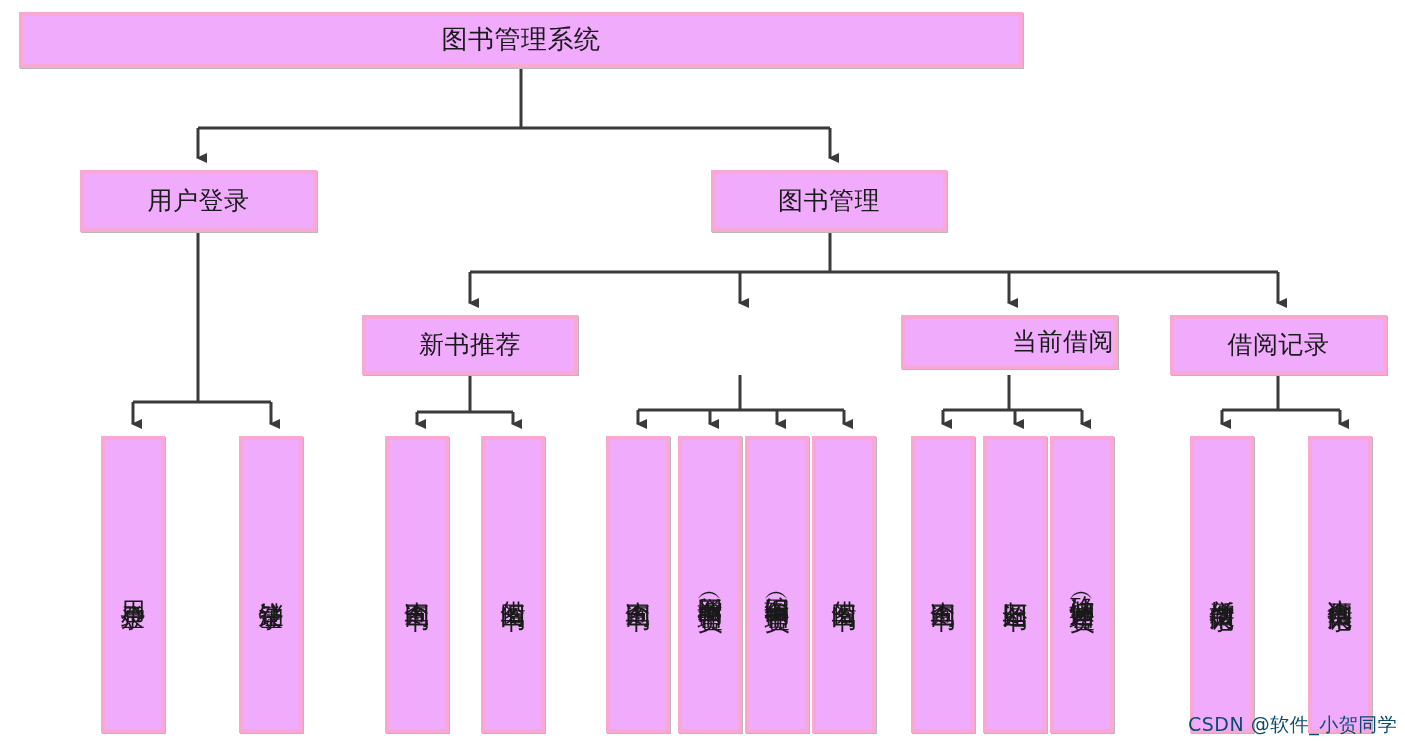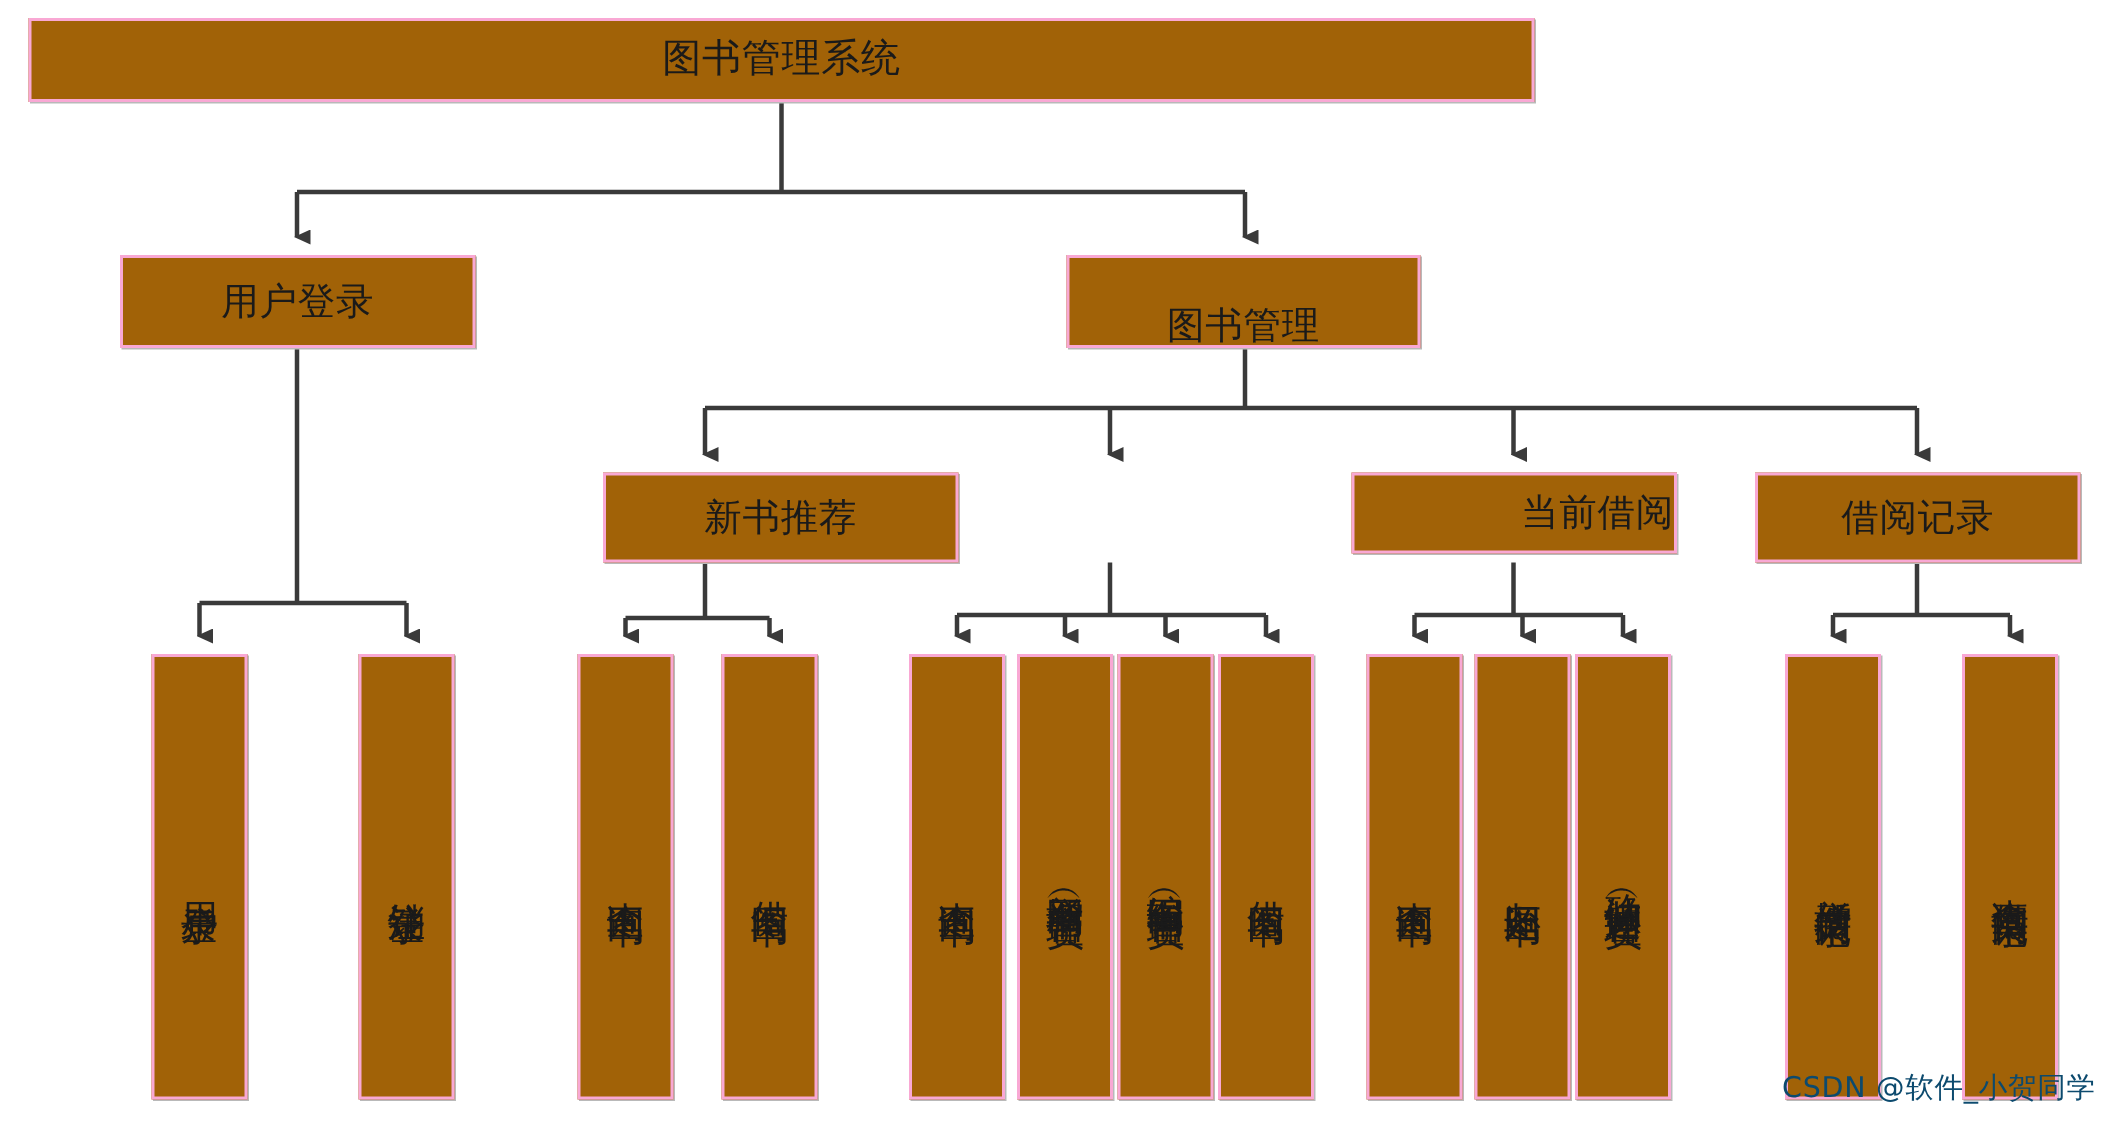--- a/index.html
+++ b/index.html
@@ -6,22 +6,22 @@
   body{
     width:1405px;height:747px;overflow:hidden;
     font-family:"DejaVu Sans","Liberation Sans",sans-serif;
   }
   #stage{position:relative;width:1405px;height:747px;background:#ffffff;}
   svg#wires{position:absolute;left:0;top:0;width:1405px;height:747px;}
 
   .node{
     position:absolute;
     box-sizing:border-box;
-    background:#a16207;
-    border:2px solid #f9a8d4;
+    background:#f0abfc;
+    border:4px solid #f9a8d4;
     box-shadow:1px 1px 0 0 #b9b9b9;
     display:flex;align-items:center;justify-content:center;
     color:#1a1a1a;
   }
   .node .lbl{
     display:block;
     text-align:center;
     line-height:1.05;
     white-space:nowrap;
     letter-spacing:0.5px;
@@ -106,25 +106,25 @@
     </g>
   </svg>
 
   <div class="node h-node" id="node-root" style="left:19px;top:12px;width:1004px;height:56px;">
     <span class="lbl">图书管理系统</span>
   </div>
 
   <div class="node h-node" style="left:80px;top:170px;width:237px;height:62px;">
     <span class="lbl">用户登录</span>
   </div>
-  <div class="node h-node" style="left:711px;top:170px;width:236px;height:62px;align-items:flex-end;">
+  <div class="node h-node" style="left:711px;top:170px;width:236px;height:62px;">
     <span class="lbl">图书管理</span>
   </div>
 
-  <div class="node h-node" style="left:362px;top:315px;width:237px;height:60px;margin-left:40px;">
+  <div class="node h-node" style="left:362px;top:315px;width:216px;height:60px;">
     <span class="lbl">新书推荐</span>
   </div>
   <div class="node h-node" style="left:901px;top:315px;width:217px;height:54px;justify-content:flex-end;">
     <span class="lbl">当前借阅</span>
   </div>
   <div class="node h-node" style="left:1170px;top:315px;width:217px;height:60px;">
     <span class="lbl">借阅记录</span>
   </div>
 
   <div class="node v-node" style="left:101px;top:436px;width:64px;height:297px;">

